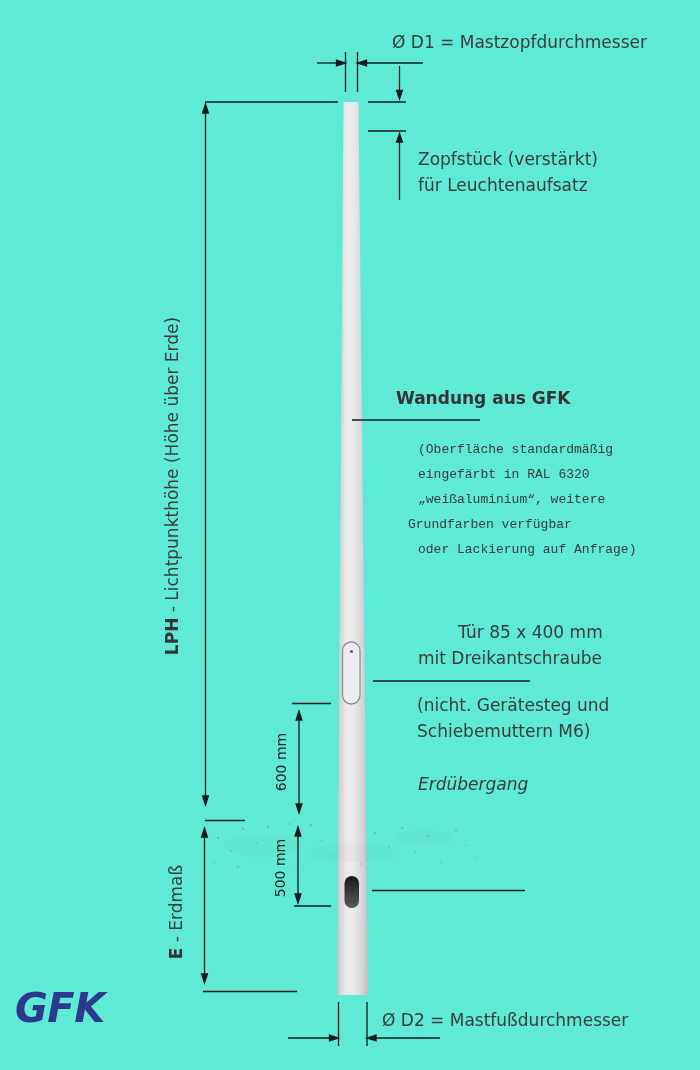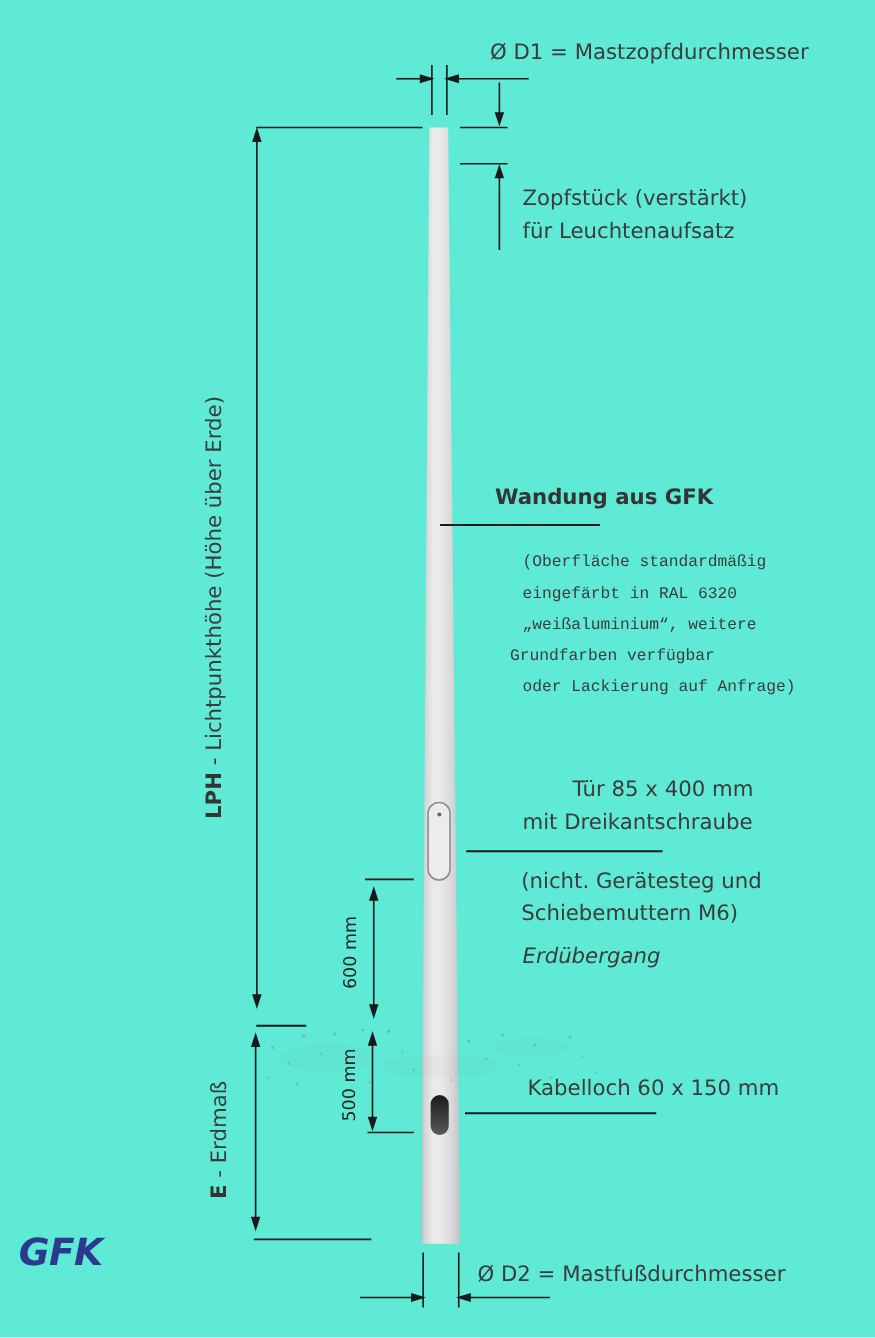--- a/index.html
+++ b/index.html
@@ -18,21 +18,21 @@
   .vlabel {
     position:absolute; white-space:nowrap; font-size:17px; color:#3c3c3c;
     transform:translate(-50%,-50%) rotate(-90deg);
   }
   .vlabel .b { font-weight:bold; color:#343434; }
   .vdim {
     position:absolute; white-space:nowrap; font-size:14px; color:#242424;
     transform:translate(-50%,-50%) rotate(-90deg);
   }
   #gfk-logo {
-    position:absolute; left:15px; top:985px; font-size:30px; font-weight:bold;
+    position:absolute; left:15px; top:985px; font-size:40px; font-weight:bold;
     font-style:italic; color:#2b3a8c; letter-spacing:-0.5px;
   }
   #disclaimer {
     position:absolute; left:6px; top:1041px; font-size:13px; font-weight:600;
     color:#1f1f1f; white-space:nowrap;
   }
 </style>
 </head>
 <body>
 
@@ -171,21 +171,20 @@
     <div class="note" style="left:418px; top:537px;">oder Lackierung auf Anfrage)</div>
   </div>
 
   <div>
     <div class="lbl" style="left:430px; top:619px;margin-left:28px;">Tür 85 x 400 mm</div>
     <div class="lbl" style="left:418px; top:645px;">mit Dreikantschraube</div>
     <div class="lbl" style="left:417px; top:692px;">(nicht. Gerätesteg und</div>
     <div class="lbl" style="left:417px; top:718px;">Schiebemuttern M6)</div>
   </div>
 
-  <div class="lbl italic" style="left:418px; top:752px;">Erdübergang</div>
+  <div class="lbl italic" style="left:418px; top:771px;">Erdübergang</div>
 
-  <div class="lbl" style="left:422px; top:858px;">Kabelloch 60 x 150 mm</div>
 
   <div class="lbl" style="left:382px; top:1007px;">Ø D2 = Mastfußdurchmesser</div>
 
   <div id="gfk-logo">GFK</div>
 
 </div>
 
 </body></html>

